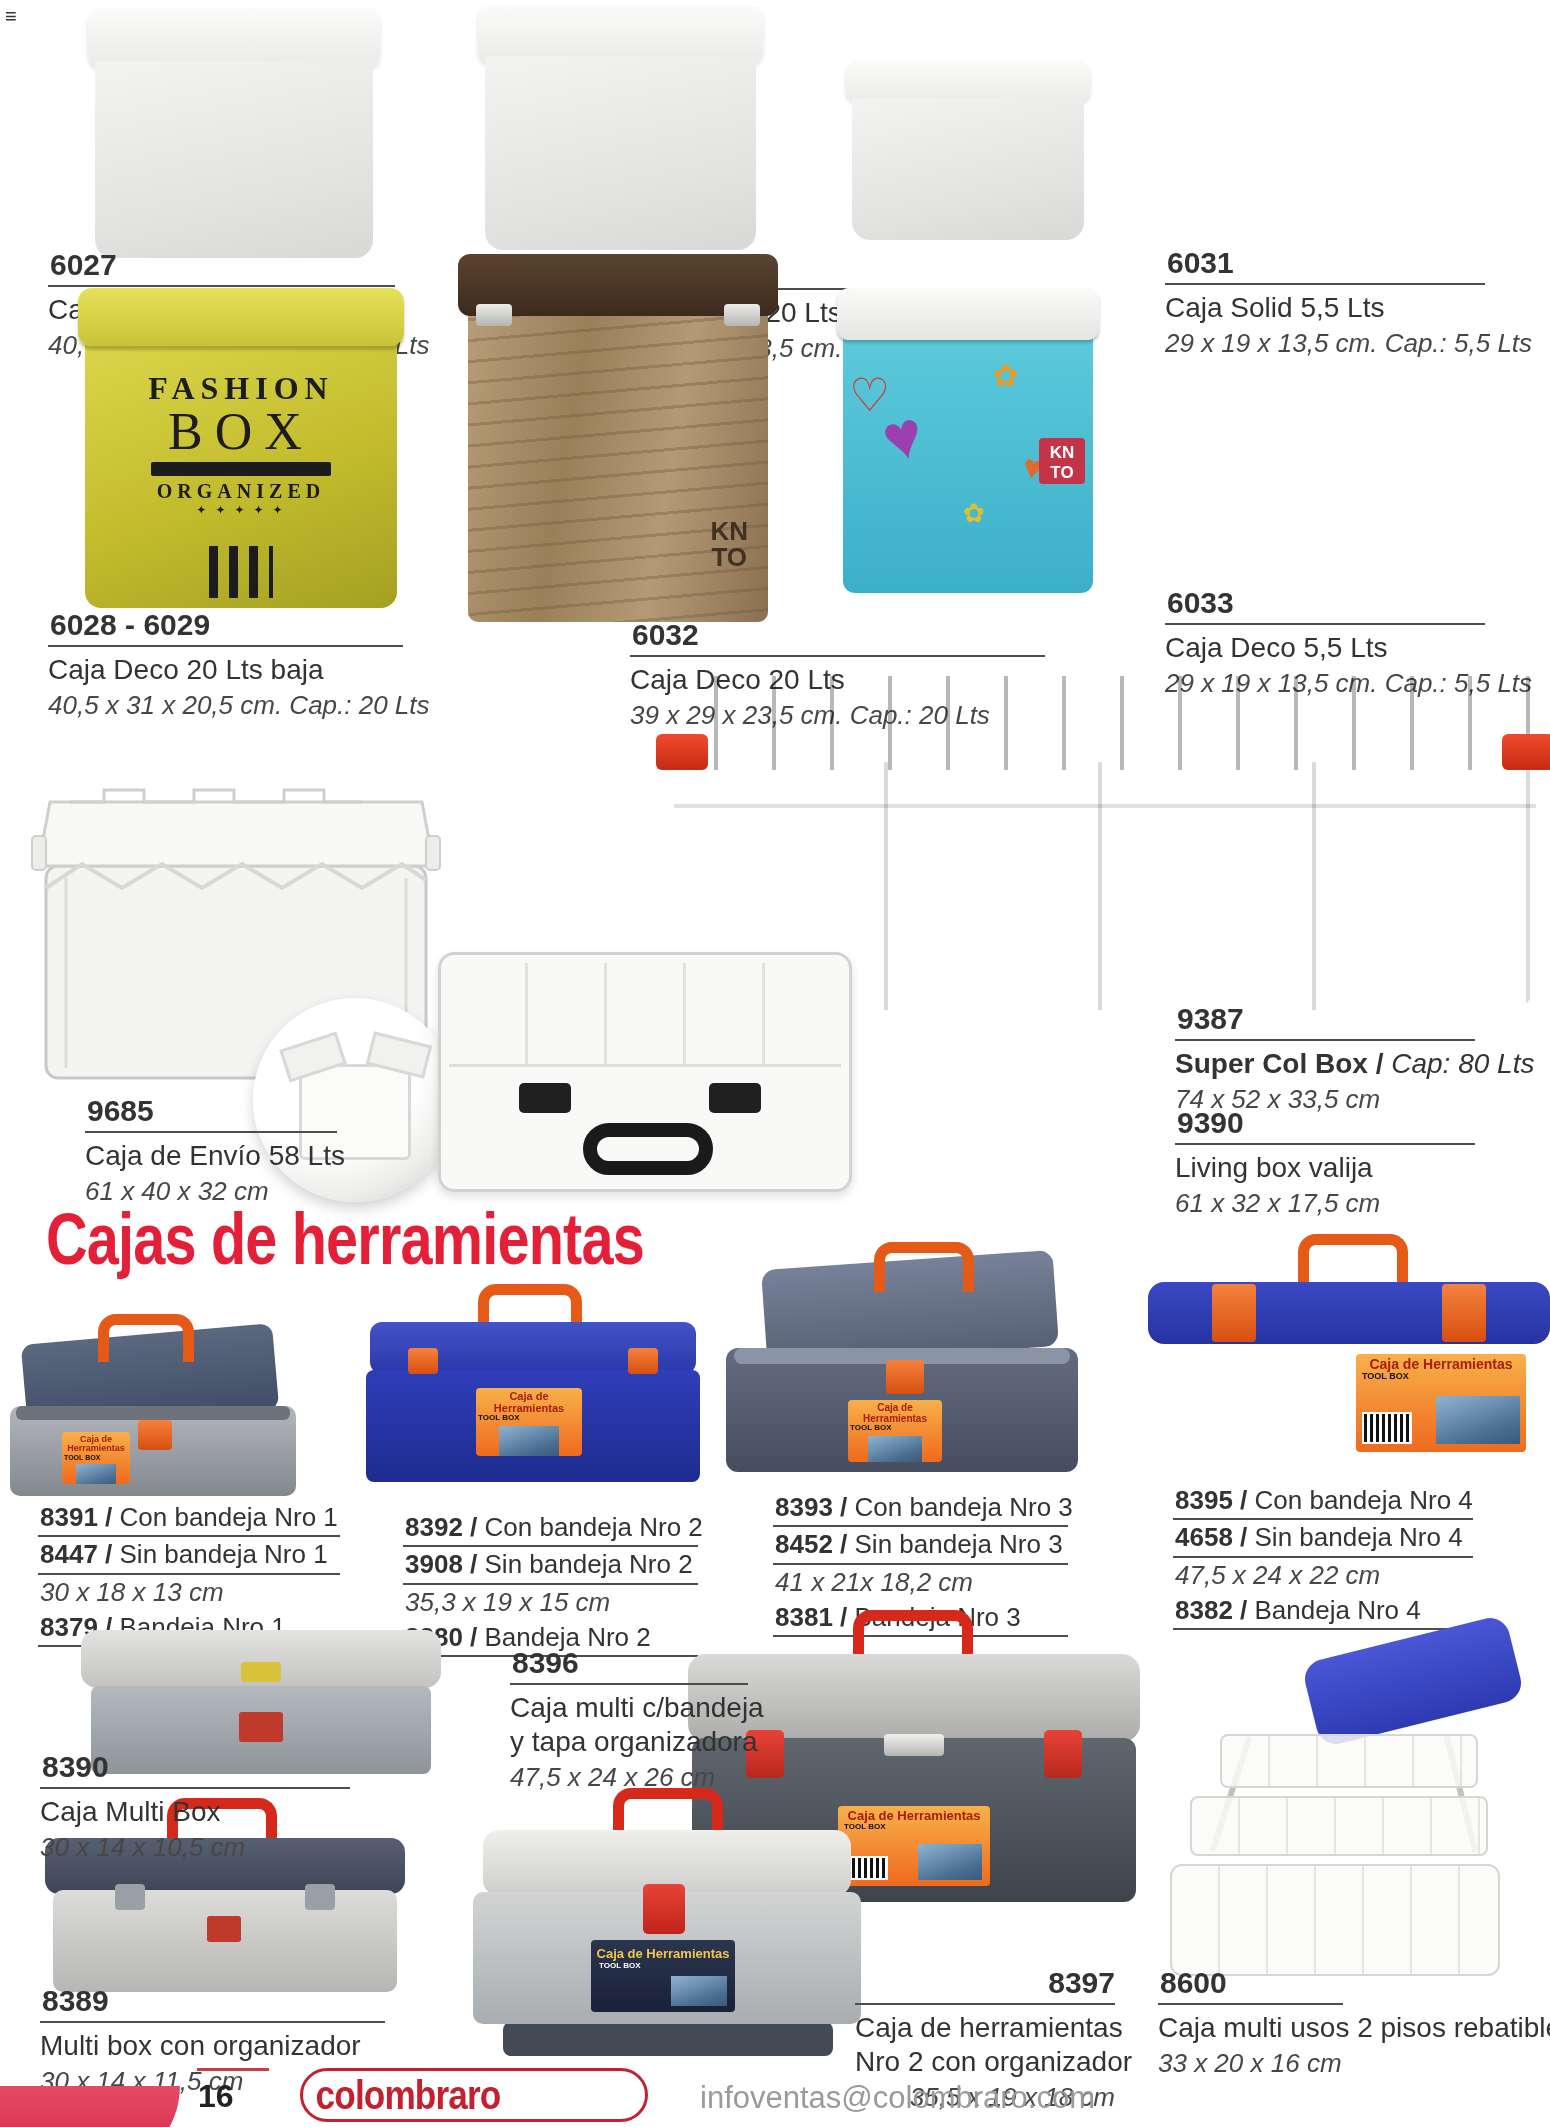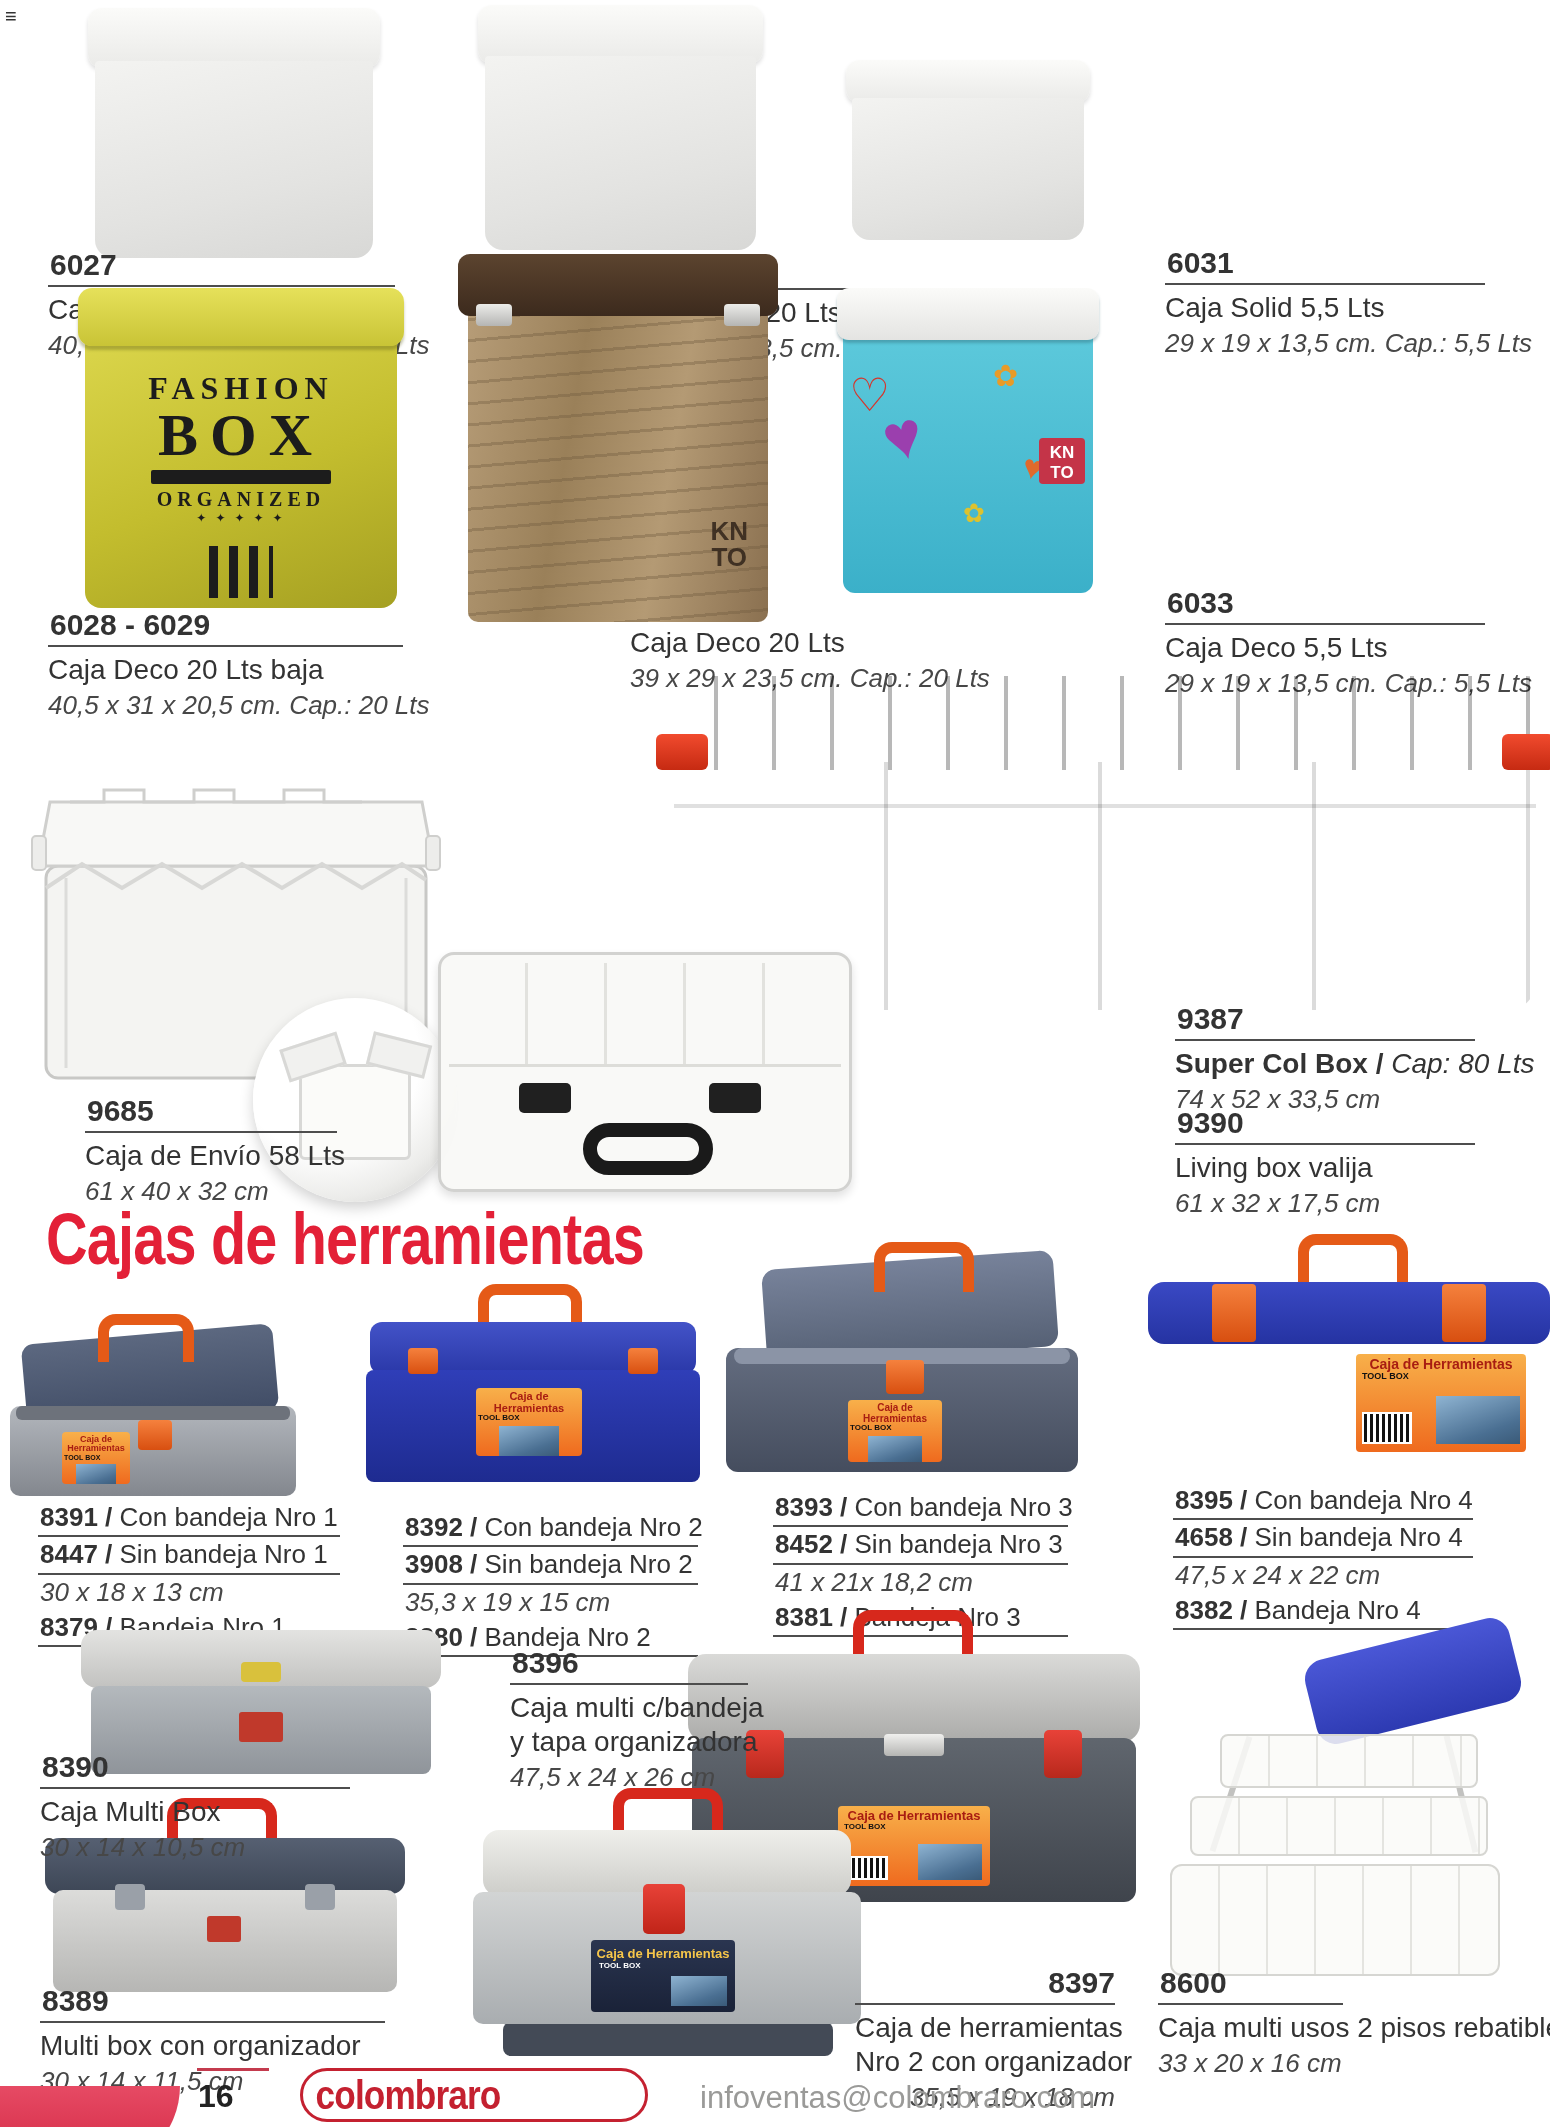--- a/index.html
+++ b/index.html
@@ -83,21 +83,21 @@
   <div class="pcode">6031</div>
   <div class="pname">Caja Solid 5,5 Lts</div>
   <div class="pdims">29 x 19 x 13,5 cm. Cap.: 5,5 Lts</div>
 </div>
 
 <div class="abs" style="left:85px;top:288px;width:312px;height:320px">
   <div class="abs" style="left:0;top:30px;right:0;bottom:0;background:linear-gradient(160deg,#ddd84e,#c3bd2e 55%,#a5a022);border-radius:16px"></div>
   <div class="abs" style="left:-7px;right:-7px;top:0;height:58px;background:linear-gradient(#e6e15a,#c9c436);border-radius:14px;box-shadow:0 4px 3px rgba(90,88,20,.35)"></div>
   <div class="abs" style="left:50%;top:82px;transform:translateX(-50%);text-align:center;color:#1c1c1c;font-family:'Liberation Serif',serif;width:220px">
     <div style="font-size:32px;font-weight:bold;letter-spacing:6px">FASHION</div>
-    <div style="font-size:60px;font-weight:bold;letter-spacing:12px;line-height:.95">BOX</div>
+    <div style="font-size:52px;font-weight:normal;letter-spacing:12px;line-height:.95">BOX</div>
     <div style="margin:6px auto 4px;width:180px;height:14px;background:#1c1c1c;border-radius:2px"></div>
     <div style="font-size:20px;font-weight:bold;letter-spacing:5px">ORGANIZED</div>
     <div style="font-size:12px;letter-spacing:3px">✦ ✦ ✦ ✦ ✦</div>
   </div>
   <div class="abs" style="left:50%;bottom:10px;transform:translateX(-50%);width:64px;height:52px;background:repeating-linear-gradient(90deg,#1c1c1c 0 9px,transparent 9px 20px)"></div>
 </div>
 
 <div class="abs" style="left:466px;top:254px;width:304px;height:368px">
   <div class="abs" style="left:2px;top:46px;right:2px;bottom:0;border-radius:10px;
               background:linear-gradient(100deg,#b79d78,#9a8059 35%,#b49a74 65%,#8a7050);
@@ -126,20 +126,21 @@
     <div>TO</div>
   </div>
 </div>
 
 <div class="plabel" style="left:48px;top:610px;width:355px">
   <div class="pcode">6028 - 6029</div>
   <div class="pname">Caja Deco 20 Lts baja</div>
   <div class="pdims">40,5 x 31 x 20,5 cm. Cap.: 20 Lts</div>
 </div>
 <div class="plabel" style="left:630px;top:620px;width:415px">
+  <div class="pcode">6032</div>
   <div class="pname">Caja Deco 20 Lts</div>
   <div class="pdims">39 x 29 x 23,5 cm. Cap.: 20 Lts</div>
 </div>
 <div class="plabel" style="left:1165px;top:588px;width:320px">
   <div class="pcode">6033</div>
   <div class="pname">Caja Deco 5,5 Lts</div>
   <div class="pdims">29 x 19 x 13,5 cm. Cap.: 5,5 Lts</div>
 </div>
 
 <div class="abs" style="left:660px;top:676px;width:890px;height:334px">

